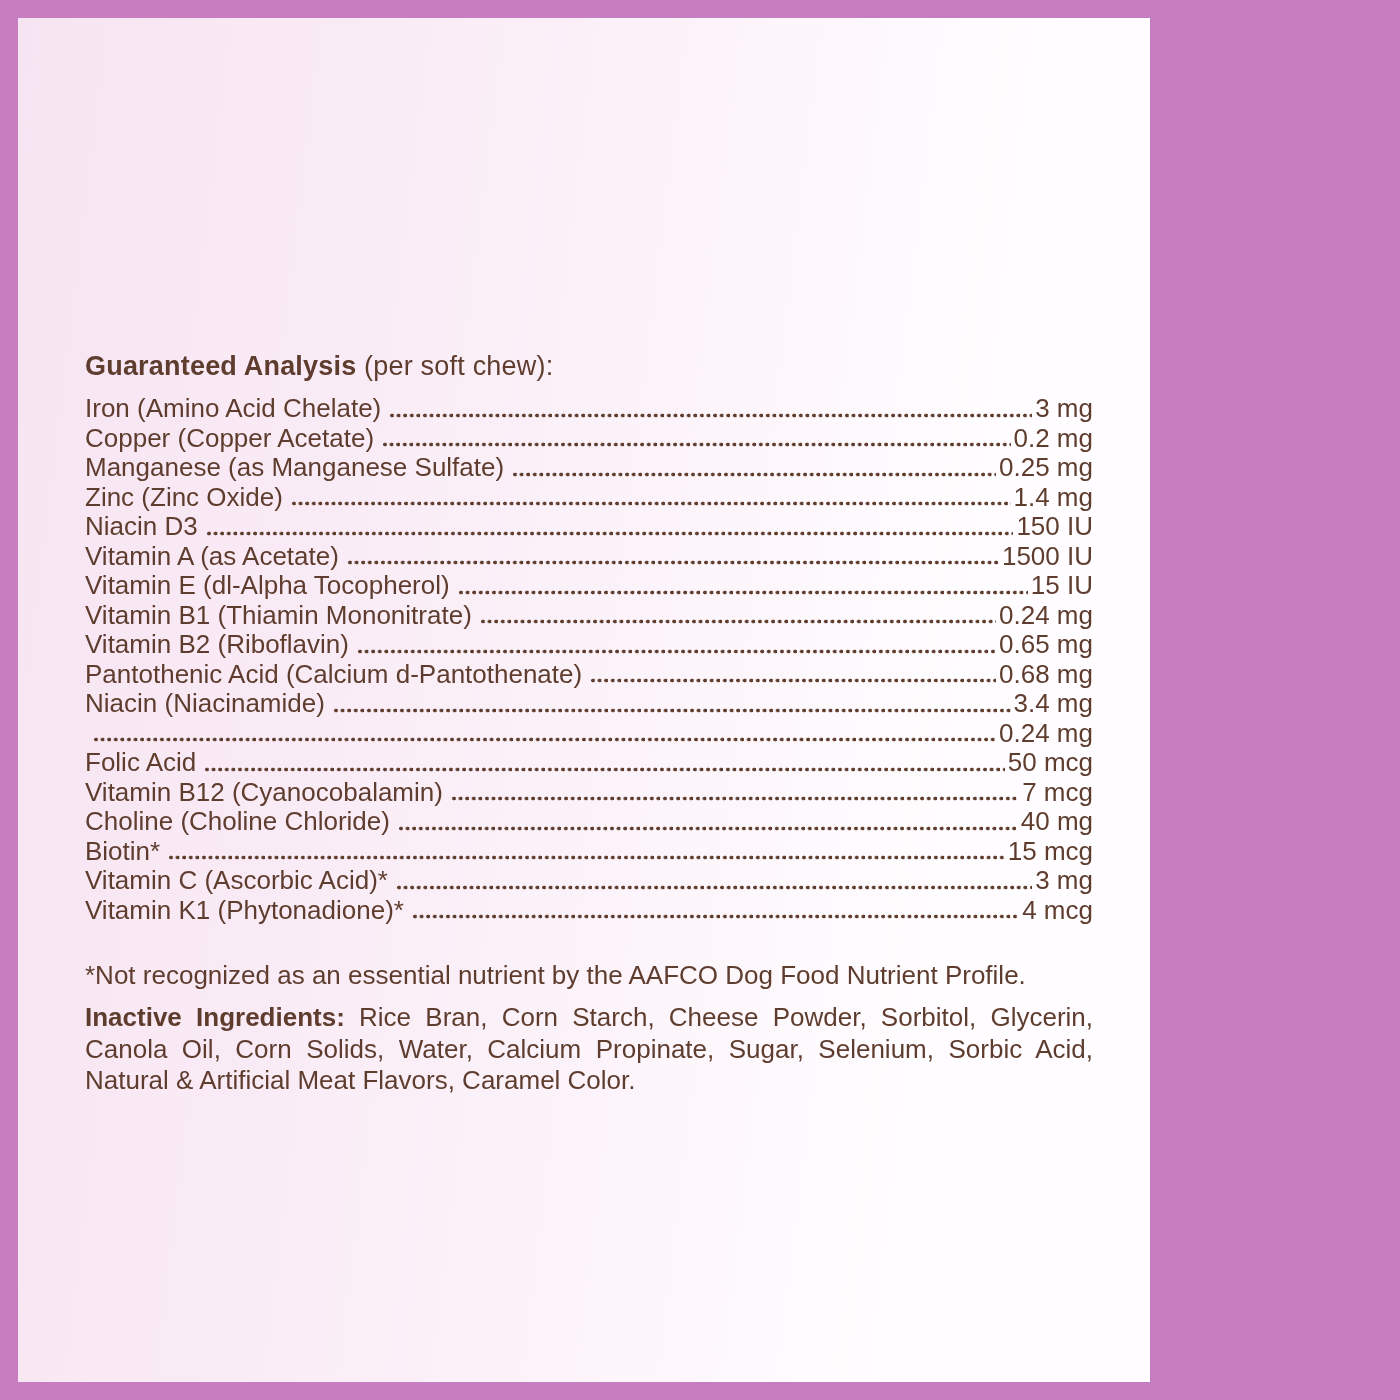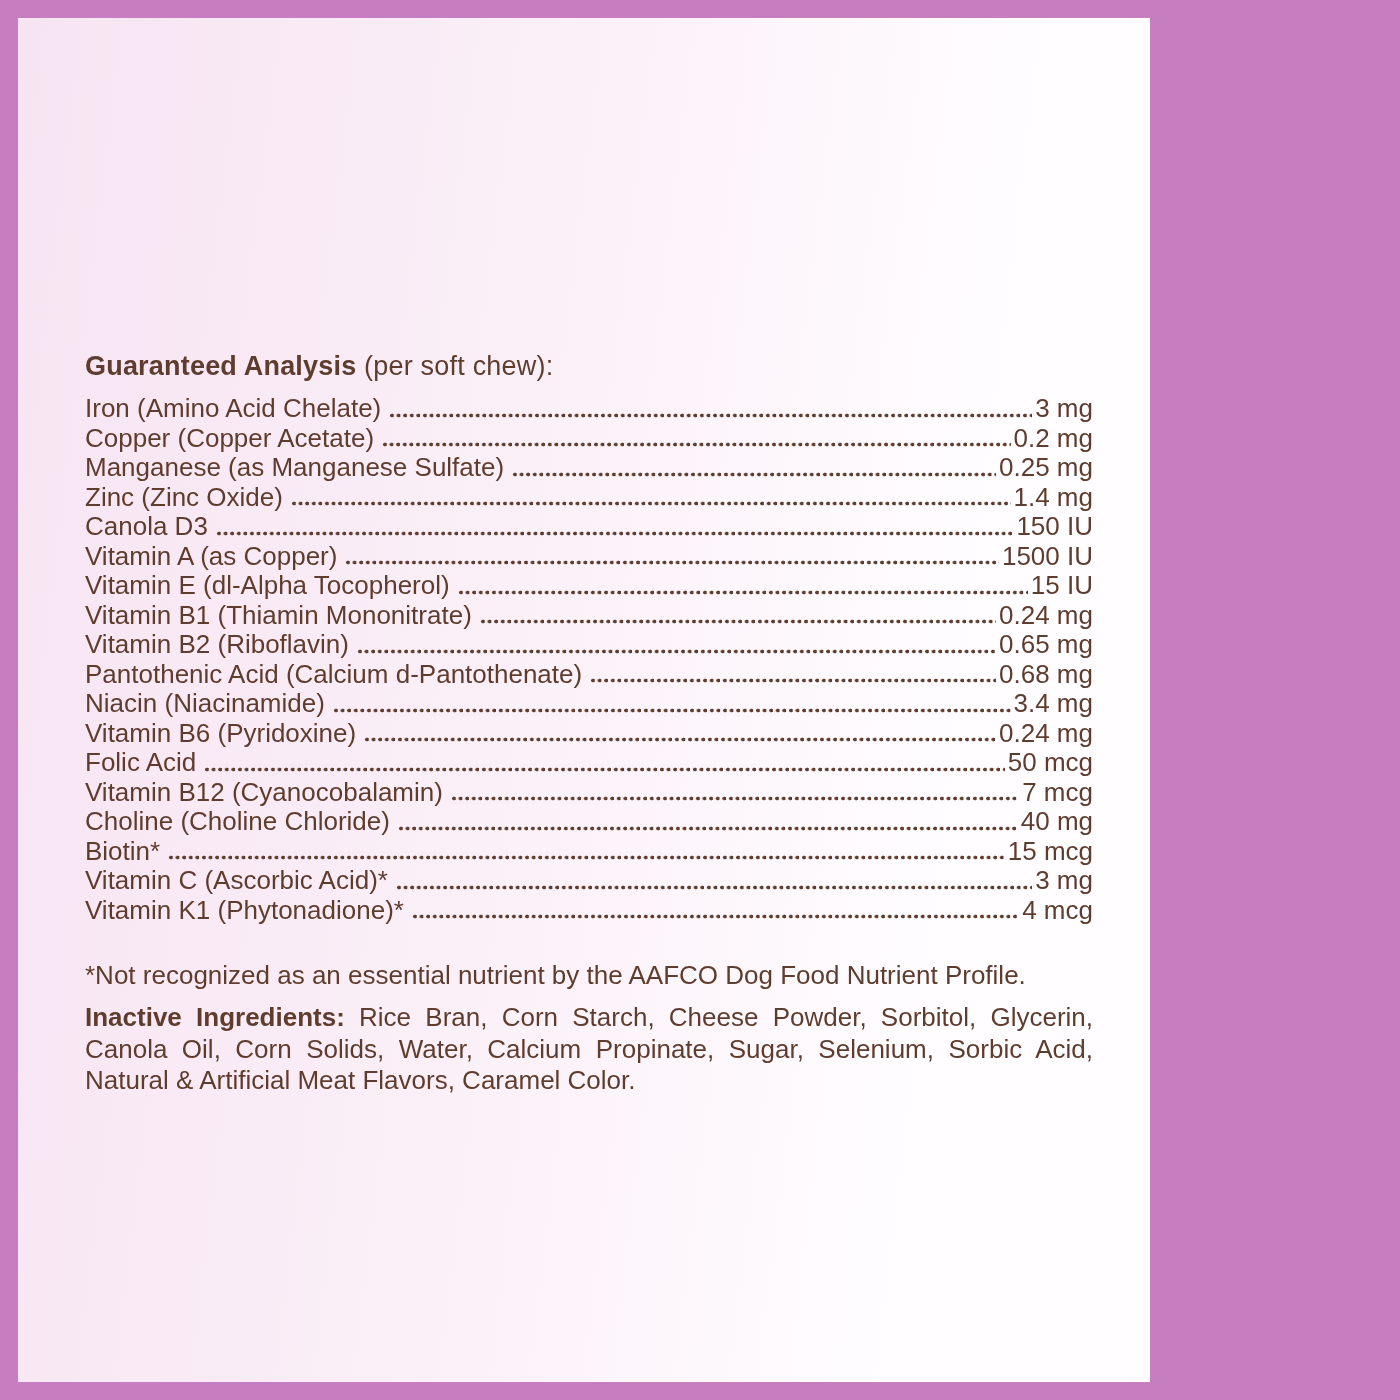--- a/index.html
+++ b/index.html
@@ -96,27 +96,27 @@
     <span class="value">0.25 mg</span>
   </div>
 
   <div class="row">
     <span class="label">Zinc (Zinc Oxide)</span>
     <span class="leader"></span>
     <span class="value">1.4 mg</span>
   </div>
 
   <div class="row">
-    <span class="label">Canola D3</span>
+    <span class="label">Niacin D3</span>
     <span class="leader"></span>
     <span class="value">150 IU</span>
   </div>
 
   <div class="row">
-    <span class="label">Vitamin A (as Copper)</span>
+    <span class="label">Vitamin A (as Acetate)</span>
     <span class="leader"></span>
     <span class="value">1500 IU</span>
   </div>
 
   <div class="row">
     <span class="label">Vitamin E (dl-Alpha Tocopherol)</span>
     <span class="leader"></span>
     <span class="value">15 IU</span>
   </div>
 
@@ -138,21 +138,20 @@
     <span class="value">0.68 mg</span>
   </div>
 
   <div class="row">
     <span class="label">Niacin (Niacinamide)</span>
     <span class="leader"></span>
     <span class="value">3.4 mg</span>
   </div>
 
   <div class="row">
-    <span class="label">Vitamin B6 (Pyridoxine)</span>
     <span class="leader"></span>
     <span class="value">0.24 mg</span>
   </div>
 
   <div class="row">
     <span class="label">Folic Acid</span>
     <span class="leader"></span>
     <span class="value">50 mcg</span>
   </div>
 

